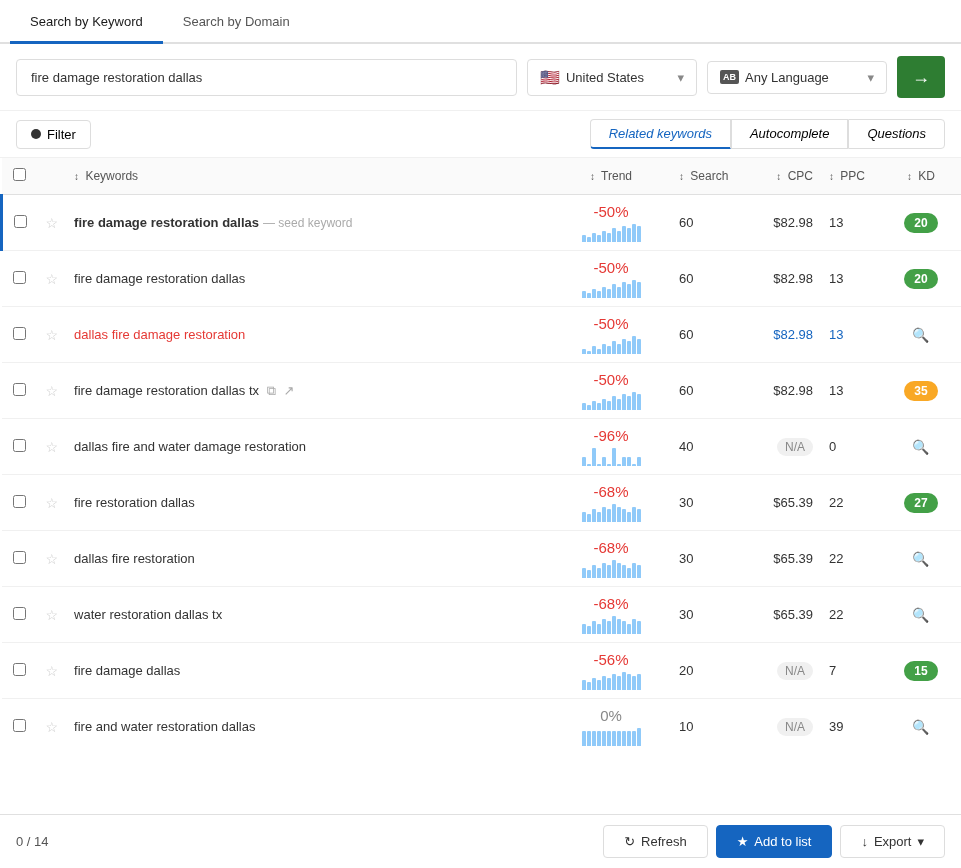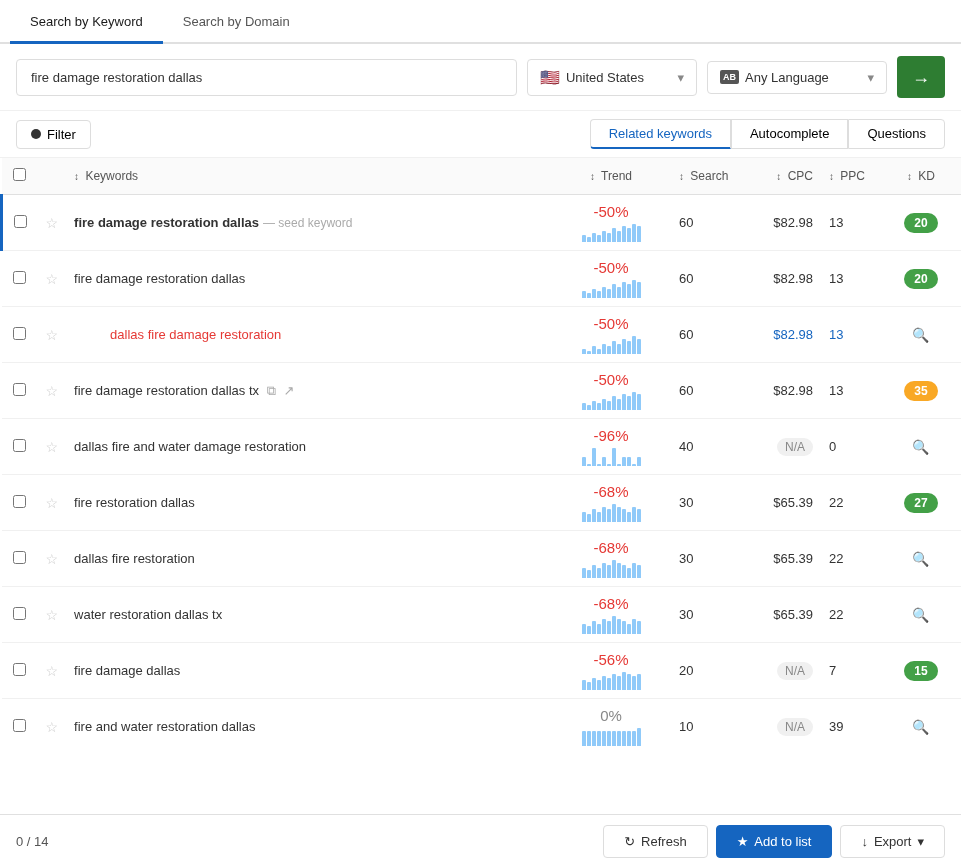--- a/index.html
+++ b/index.html
@@ -109,20 +109,21 @@
       background: #fff;
     }
     .filter-dot {
       width: 10px; height: 10px;
       background: #333;
       border-radius: 50%;
     }
     .keyword-type-tabs {
       display: flex;
       gap: 0;
+      font-style: italic;
     }
     .ktype-tab {
       padding: 6px 18px;
       border: 1px solid #ddd;
       cursor: pointer;
       font-size: 13px;
       color: #000000;
       background: #fff;
     }
     .ktype-tab.active {
@@ -202,21 +203,21 @@
       height: 20px;
       margin-top: 2px;
       justify-content: center;
     }
     .mini-bar {
       width: 4px;
       background: #90caf9;
       border-radius: 1px 1px 0 0;
     }
 
-    .keyword-link { color: #e53935; text-decoration: none; margin-left: 36px; }
+    .keyword-link { color: #e53935; text-decoration: none; }
     .seed-label { color: #aaa; font-size: 12px; margin-left: 4px; }
     .cpc-blue { color: #1565c0; }
     .ppc-blue { color: #1565c0; }
     .na-badge {
       background: #f0f0f0;
       color: #888;
       border-radius: 10px;
       padding: 2px 8px;
       font-size: 12px;
     }

